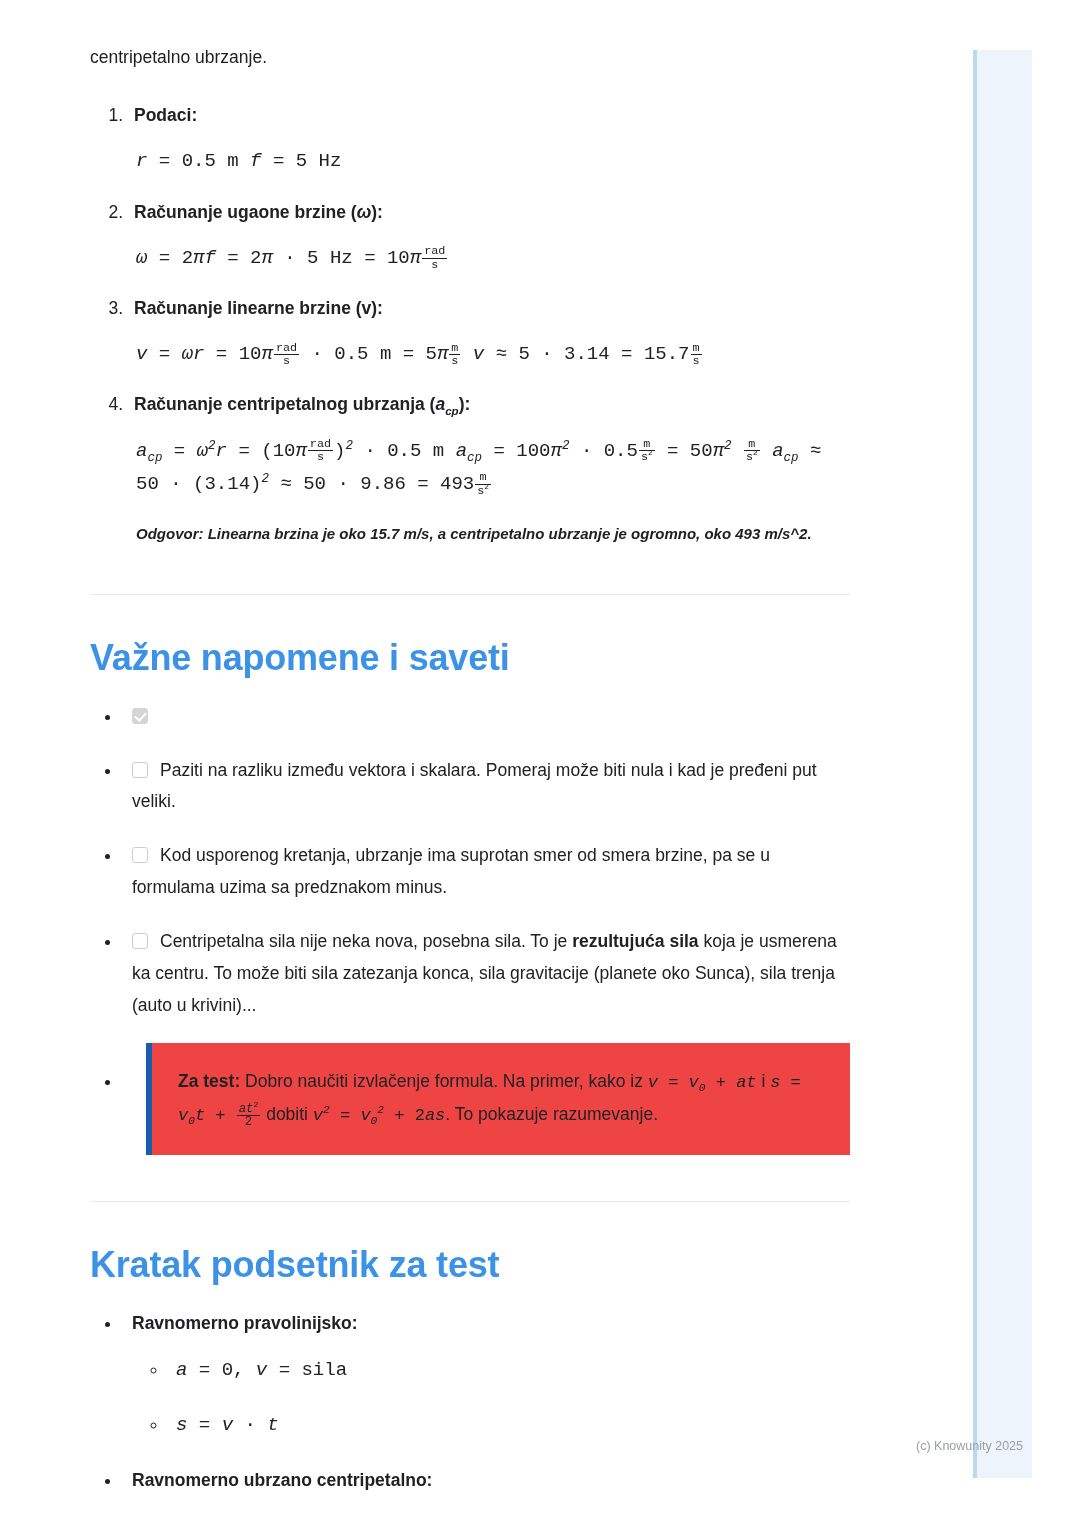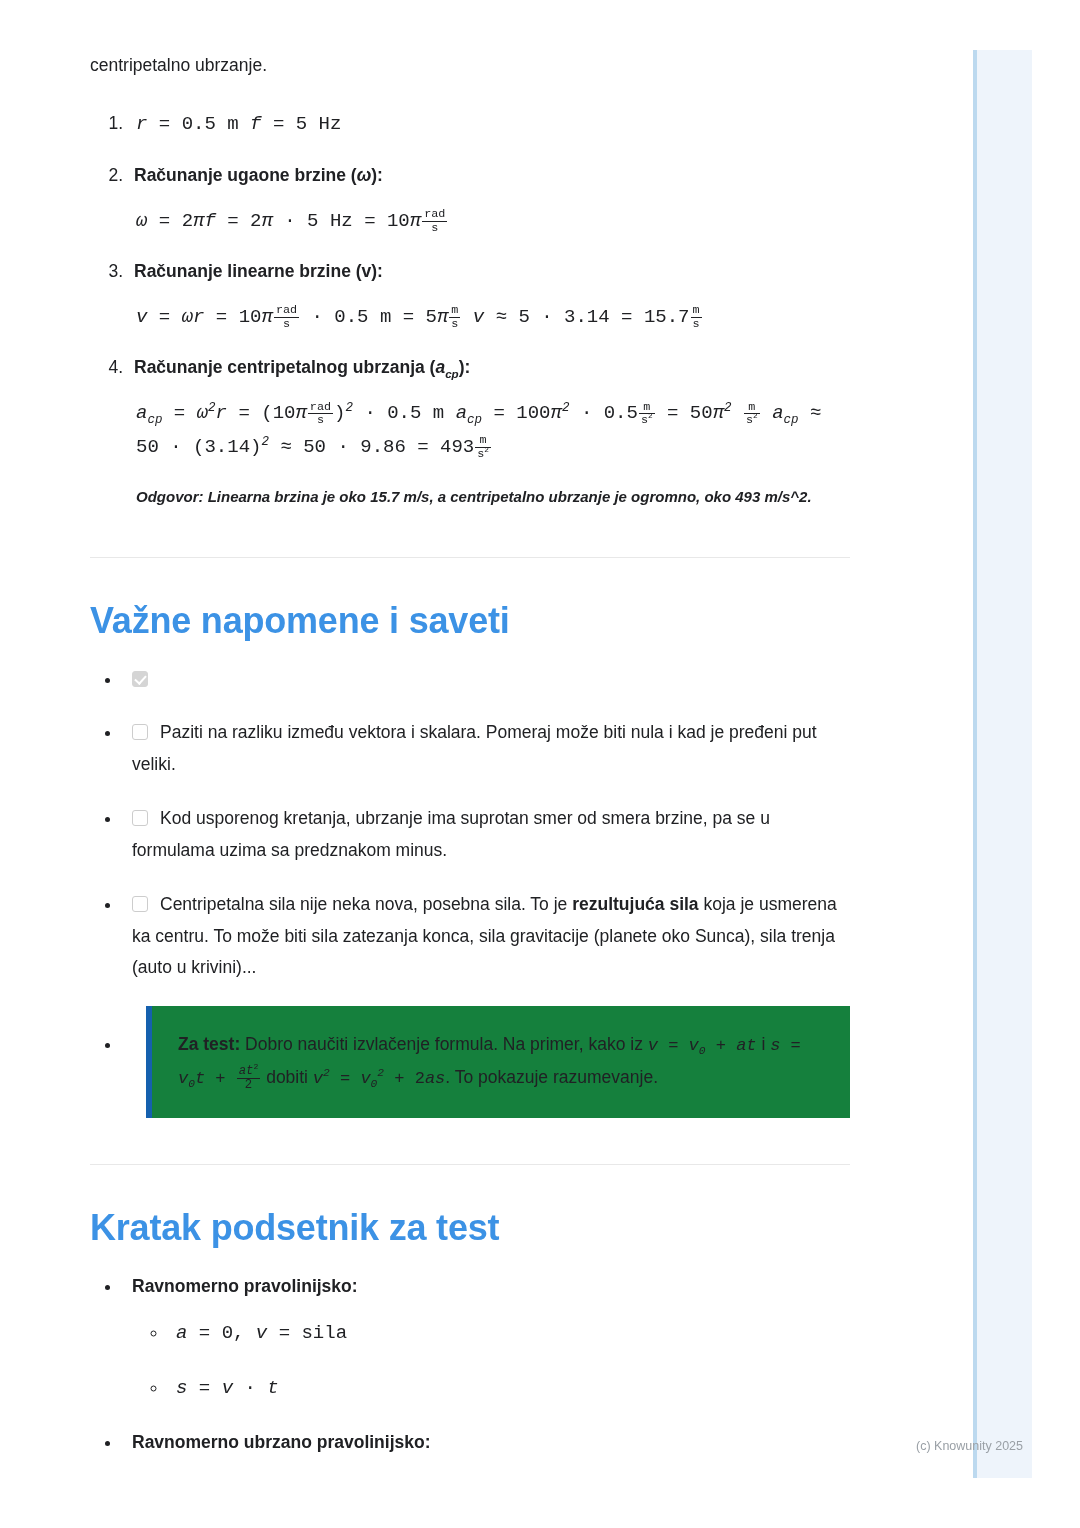--- a/index.html
+++ b/index.html
@@ -23,21 +23,21 @@
     top: 50px;
     left: 973px;
     width: 59px;
     height: 1428px;
     background: #eef4fb;
     border-left: 4px solid #bcd9ef;
   }
 
   .page {
     position: absolute;
-    top: 8px;
+    top: 0;
     left: 0;
     width: 940px;
     padding: 44px 90px 0 90px;
   }
 
   p, li {
     font-size: 17.5px;
     line-height: 1.82;
     margin: 0;
   }
@@ -153,21 +153,21 @@
     border: solid #ffffff;
     border-width: 0 2px 2px 0;
     transform: rotate(42deg);
   }
 
   b, strong { font-weight: bold; }
 
   
   li.callout-item { list-style: disc; margin-bottom: 22px; }
   .callout {
-    background: #15803d;
+    background: #ef4444;
     border-left: 6px solid #1560ae;
     padding: 22px 26px 24px 26px;
     margin-left: 14px;
   }
   .callout p {
     font-size: 17.5px;
     line-height: 1.88;
     margin: 0;
   }
 
@@ -200,20 +200,21 @@
 
 <div class="side-panel"></div>
 
 <div class="page">
 
   <p class="lead">centripetalno ubrzanje.</p>
 
   <ol class="steps">
 
     <li>
+      <div class="step-title">Podaci:</div>
       <div class="math">
         <var>r</var> <span class="up">=</span> <span class="num">0.5</span> <span class="up">m</span>&nbsp;<var>f</var> <span class="up">=</span> <span class="num">5</span> <span class="up">Hz</span>
       </div>
     </li>
 
     <li>
       <div class="step-title">Računanje ugaone brzine (<var>ω</var>):</div>
       <div class="math">
         <var>ω</var> <span class="up">=</span> <span class="num">2</span><var>πf</var> <span class="up">=</span> <span class="num">2</span><var>π</var> <span class="up">·</span> <span class="num">5</span> <span class="up">Hz</span> <span class="up">=</span> <span class="num">10</span><var>π</var><span class="frac"><span>rad</span><span class="den">s</span></span>
       </div>
@@ -276,19 +277,19 @@
       <ul class="sub">
         <li>
           <span class="math" style="display:inline;margin:0;"><var>a</var> <span class="up">=</span> <span class="num">0</span><span class="up">,</span> <var>v</var> <span class="up">=</span> <span class="up">sila</span></span>
         </li>
         <li>
           <span class="math" style="display:inline;margin:0;"><var>s</var> <span class="up">=</span> <var>v</var> <span class="up">·</span> <var>t</var></span>
         </li>
       </ul>
     </li>
     <li>
-      <span class="bold-item">Ravnomerno ubrzano pravolinijsko:</span>
+      <span class="bold-item">Ravnomerno ubrzano centripetalno:</span>
     </li>
   </ul>
 
 </div>
 
 <div class="watermark">(c) Knowunity 2025</div>
 
 </body></html>

